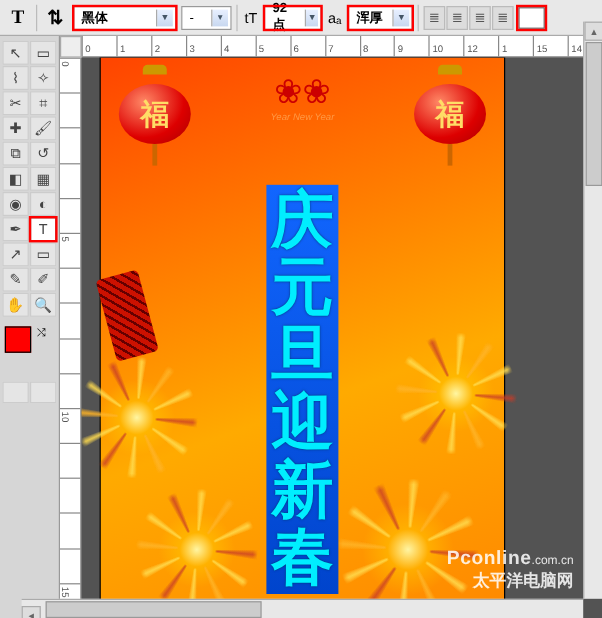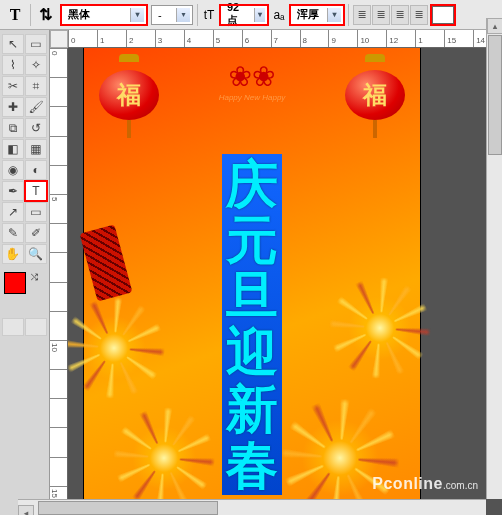--- a/index.html
+++ b/index.html
@@ -206,38 +206,39 @@
           </div>
           <div class="lantern right">
             <div class="lantern-top"></div>
             <div class="lantern-body">
                 <span class="lantern-char">福</span>
               </div>
             <div class="lantern-tassel"></div>
           </div>
           <div class="orn-center">
             <div class="orn-deco">❀❀</div>
-            <div class="orn-sub">Happy New Happy</div>
+            <div class="orn-sub">Year New Year</div>
           </div>
           <div class="firecracker"></div>
           <div class="firework fw1"></div>
           <div class="firework fw2"></div>
           <div class="firework fw3"></div>
           <div class="firework fw4"></div>
           <div class="vertical-text" id="vtext">
               <div class="vchar">庆</div>
               <div class="vchar">元</div>
               <div class="vchar">旦</div>
               <div class="vchar">迎</div>
               <div class="vchar">新</div>
               <div class="vchar">春</div>
             </div>
         </div>
         <div class="watermark">
           <div><span class="wm-main">Pconline</span><span class="wm-dom">.com.cn</span></div>
+          <div class="wm-sub">太平洋电脑网</div>
         </div>
       </div>
     </div>
     <div class="scrollbar-v">
       <div class="sb-btn">▴</div>
       <div class="sb-thumb-v"></div>
     </div>
     <div class="scrollbar-h">
       <div class="sb-btn" style="display:inline-flex">◂</div>
       <div class="sb-thumb-h"></div>

